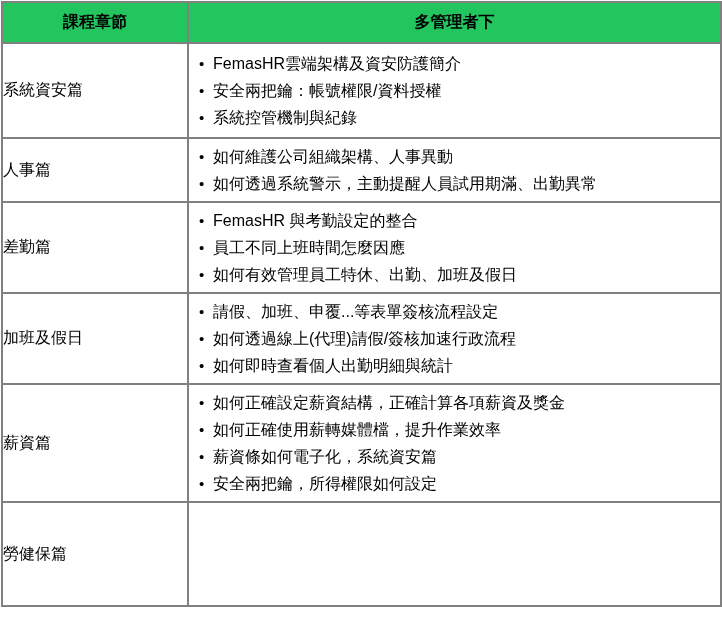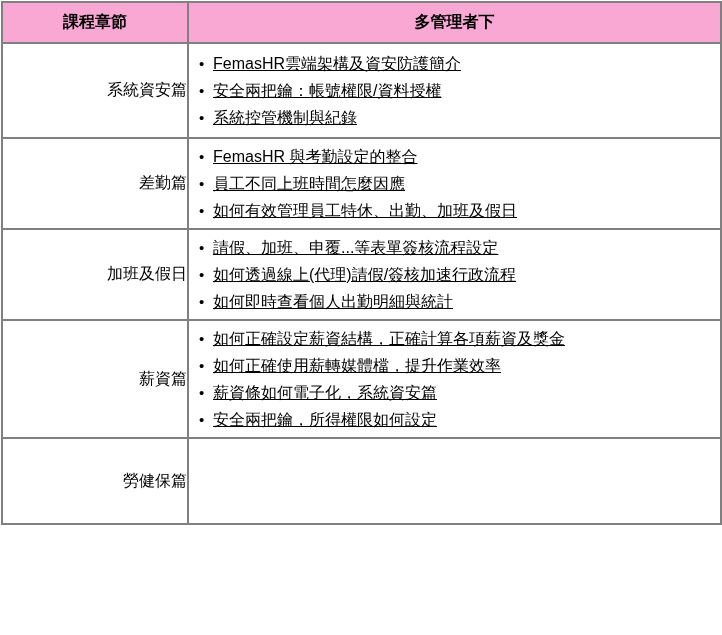--- a/index.html
+++ b/index.html
@@ -20,35 +20,34 @@
   table.course-table td {
     border: 2px solid #808080;
     vertical-align: middle;
     overflow: hidden;
   }
   col.chapter-col { width: 186px; }
   col.content-col { width: 533px; }
 
   thead tr { height: 41px; }
   th.header-cell {
-    background: #f9a8d4;
+    background: #22c55e;
     font-size: 16px;
     font-weight: bold;
     text-align: center;
     padding: 8px;
   }
 
   td.chapter-cell {
-    text-align: right;
+    text-align: left;
     font-size: 16px;
     padding: 0;
   }
   td.content-cell {
     padding: 4px 18px 4px 10px;
-    text-decoration: underline;
   }
   ul.content-list {
     list-style: none;
     margin: 0;
     padding: 0;
   }
   ul.content-list li {
     font-size: 16px;
     line-height: 27px;
     white-space: nowrap;
@@ -90,20 +89,29 @@
       <td class="chapter-cell">系統資安篇</td>
       <td class="content-cell">
         <ul class="content-list">
           <li><span class="bullet">•</span><span>FemasHR雲端架構及資安防護簡介</span></li>
           <li><span class="bullet">•</span><span>安全兩把鑰：帳號權限/資料授權</span></li>
           <li><span class="bullet">•</span><span>系統控管機制與紀錄</span></li>
         </ul>
       </td>
     </tr>
 
+    <tr>
+      <td class="chapter-cell">人事篇</td>
+      <td class="content-cell">
+        <ul class="content-list">
+          <li><span class="bullet">•</span><span>如何維護公司組織架構、人事異動</span></li>
+          <li><span class="bullet">•</span><span>如何透過系統警示，主動提醒人員試用期滿、出勤異常</span></li>
+        </ul>
+      </td>
+    </tr>
 
     <tr>
       <td class="chapter-cell">差勤篇</td>
       <td class="content-cell">
         <ul class="content-list">
           <li><span class="bullet">•</span><span>FemasHR 與考勤設定的整合</span></li>
           <li><span class="bullet">•</span><span>員工不同上班時間怎麼因應</span></li>
           <li><span class="bullet">•</span><span>如何有效管理員工特休、出勤、加班及假日</span></li>
         </ul>
       </td>

